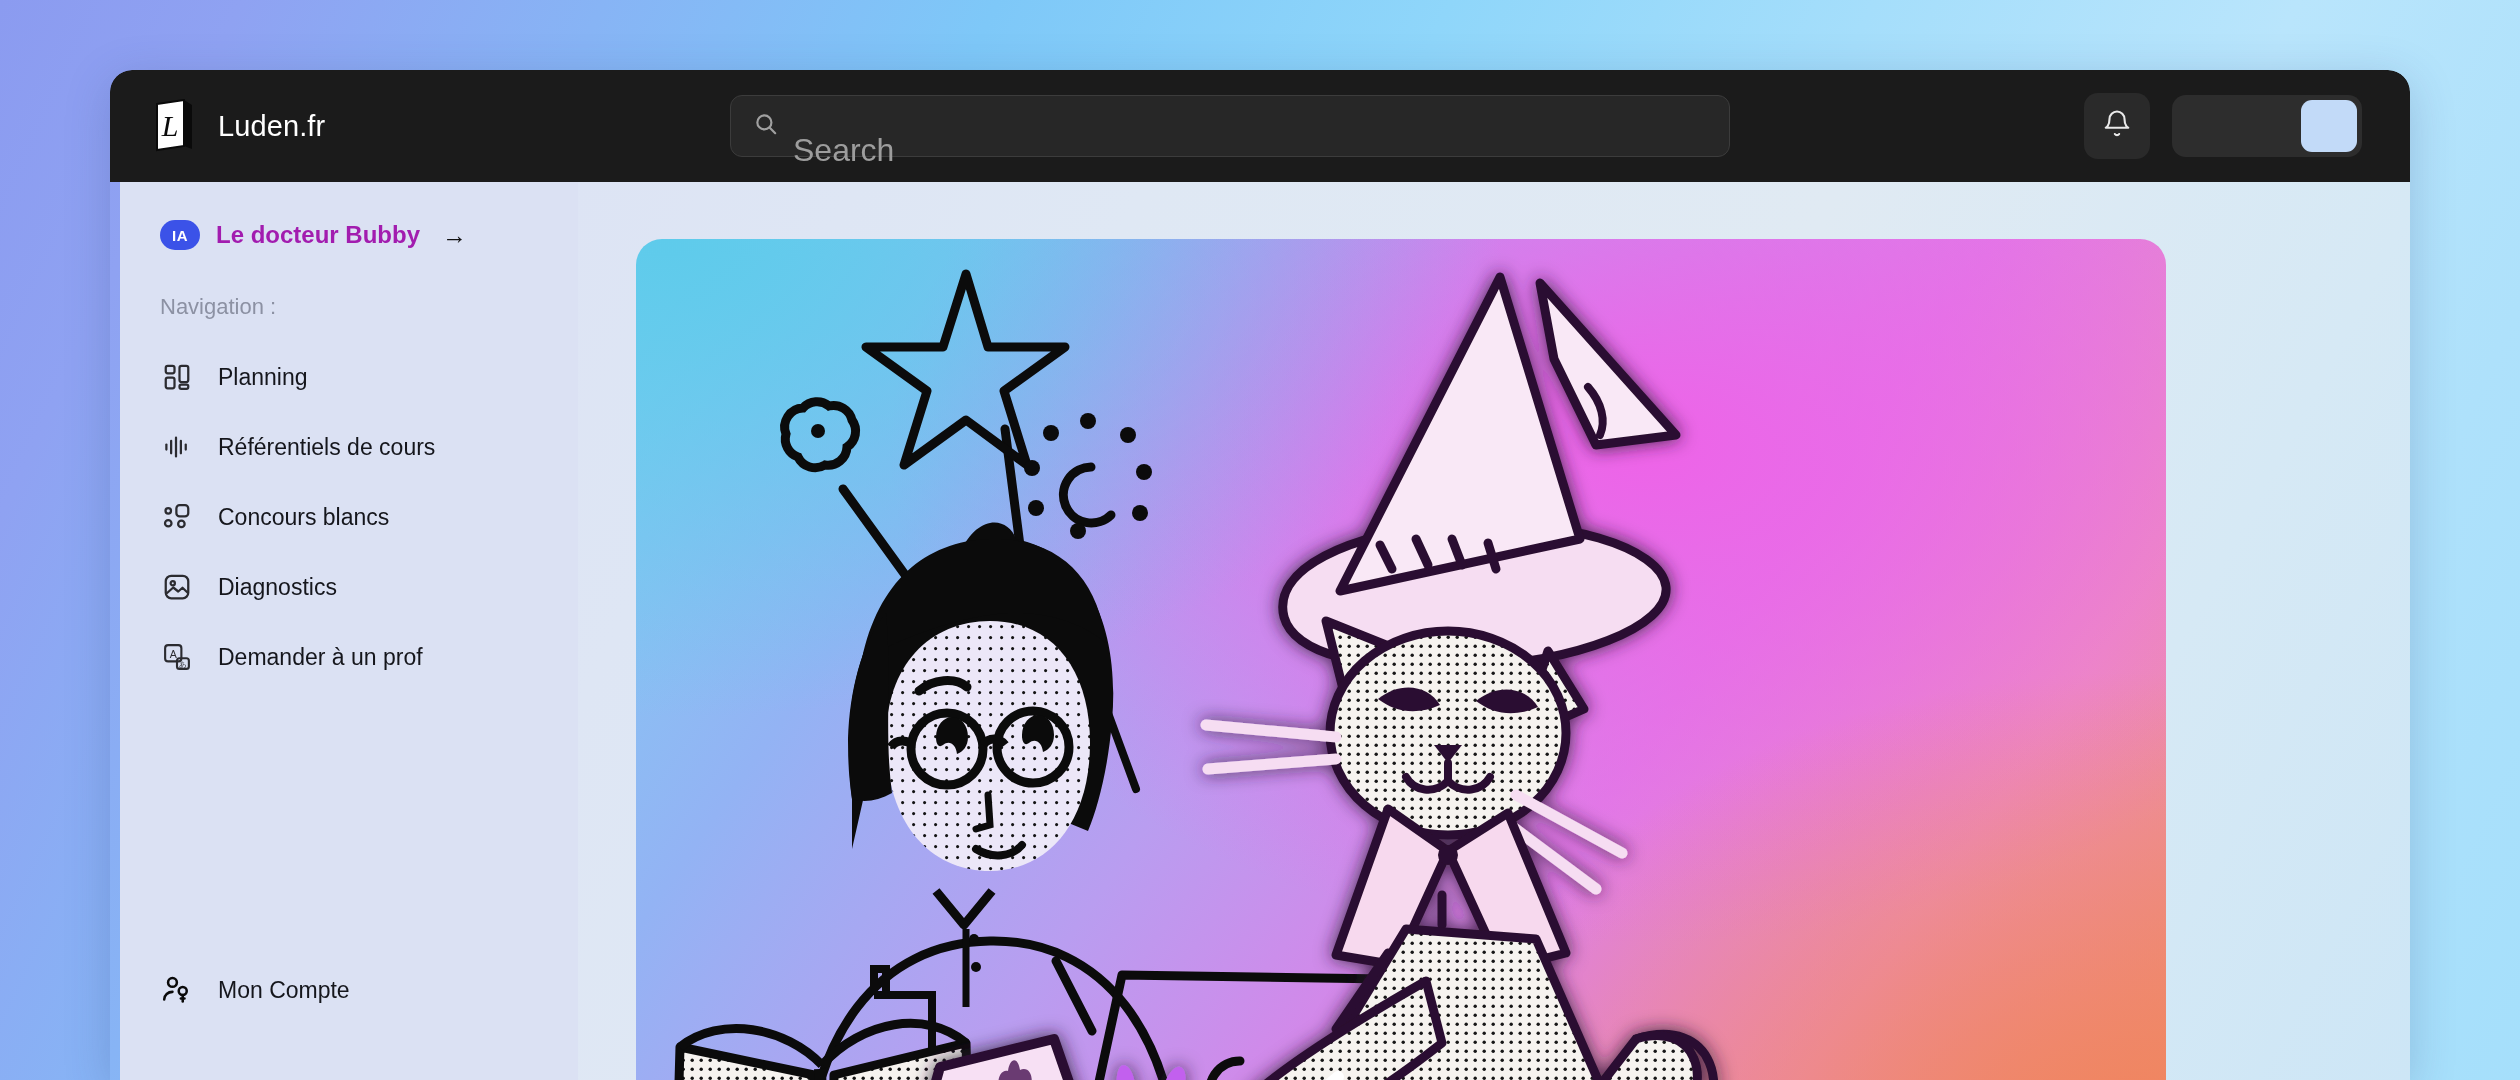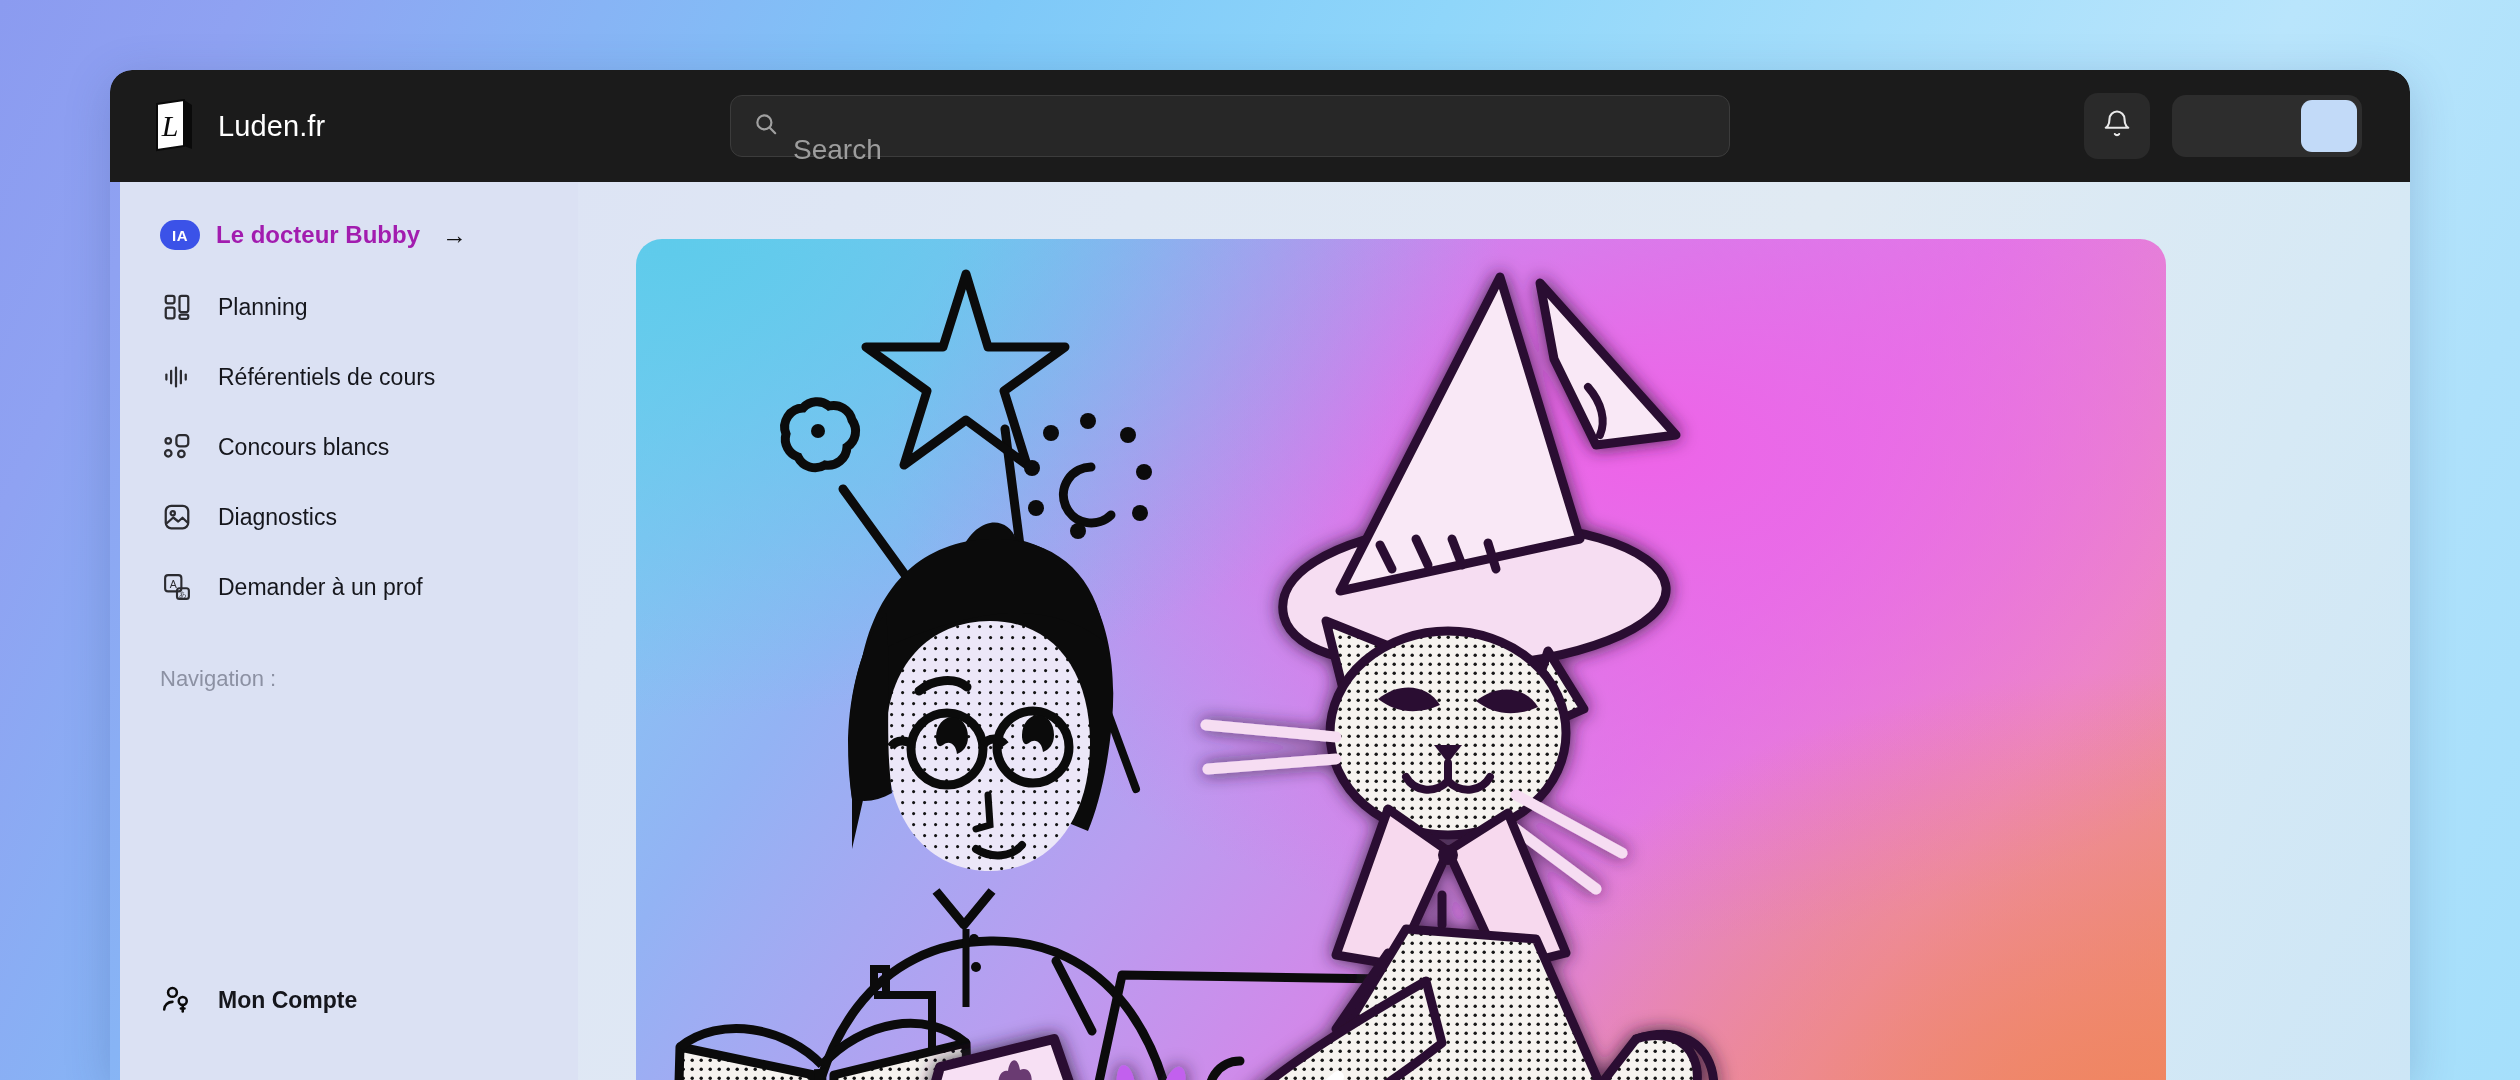--- a/index.html
+++ b/index.html
@@ -45,21 +45,21 @@
   #searchbar {
     width:1000px; height:62px;
     background:#272727;
     border:1px solid #3c3c3c;
     border-radius:12px;
     display:flex; align-items:center; gap:14px;
     padding:0 22px;
   }
   #search-input {
     background:transparent; border:none; outline:none;
-    color:#cfcfcf; font-size:28px; width:100%;
+    color:#cfcfcf; font-size:32px; width:100%;
     font-family:"Liberation Sans", sans-serif;
     margin-top:48px;
   }
   #search-input::placeholder { color:#9d9d9d; }
 
   #topbar-right {
     margin-left:auto; display:flex; align-items:center;
     gap:22px; padding-right:48px;
   }
   #bell-button {
@@ -109,21 +109,21 @@
 
   #nav-list { margin-top:22px; }
   .nav-item {
     display:flex; align-items:center; gap:24px;
     height:70px; padding-left:40px; cursor:pointer;
   }
   .nav-icon { width:34px; height:34px; flex:0 0 34px;
     display:flex; align-items:center; justify-content:center; }
   .nav-text { font-size:23px; color:#15161c; }
 
-  #nav-bottom { margin-top:auto; padding-bottom:34px;font-weight:bold; }
+  #nav-bottom { margin-top:auto; padding-bottom:44px; }
   #nav-bottom .nav-item { height:92px; }
 
   
   #content {
     position:absolute; left:458px; top:112px;
     width:1842px; height:898px;
     background:linear-gradient(118deg,#dde4f4 0%, #dfe8f4 25%, #e0eaf3 55%, #d6e9f5 80%, #cde6f6 100%);
     z-index:4;
   }
   #hero-card {
@@ -187,20 +187,22 @@
   </div>
 
   <nav id="sidebar">
 
     <div id="agent-row">
       <span id="agent-badge">IA</span>
       <span id="agent-name">Le docteur Bubby</span>
       <span id="agent-arrow">→</span>
     </div>
 
+    <div id="nav-label">Navigation :</div>
+
     <div id="nav-list">
 
       <div class="nav-item">
         <span class="nav-icon">
           <svg width="30" height="30" viewBox="0 0 24 24" fill="none" stroke="#2b2b30" stroke-width="1.8">
             <rect x="3" y="3" width="7" height="6" rx="1.6"></rect>
             <rect x="14" y="3" width="7" height="13" rx="1.6"></rect>
             <rect x="3" y="12.5" width="7" height="8.5" rx="1.6"></rect>
             <rect x="14" y="18" width="7" height="3.4" rx="1.4"></rect>
           </svg>
@@ -249,22 +251,20 @@
           <svg width="30" height="30" viewBox="0 0 24 24" fill="none" stroke="#2b2b30" stroke-width="1.7">
             <rect x="2.5" y="2.5" width="13" height="13" rx="2.4"></rect>
             <text x="9" y="12.4" font-size="8.5" fill="#2b2b30" stroke="none" font-family="Liberation Sans, sans-serif" text-anchor="middle">A</text>
             <rect x="12" y="13" width="9.5" height="8.5" rx="2"></rect>
             <text x="16.7" y="20" font-size="6" fill="#2b2b30" stroke="none" font-family="Liberation Sans, sans-serif" text-anchor="middle">あ</text>
           </svg>
         </span>
         <span class="nav-text">Demander à un prof</span>
       </div>
     </div>
-
-    <div id="nav-label">Navigation :</div>
 
     <div id="nav-bottom">
       <div class="nav-item">
         <span class="nav-icon">
           <svg width="32" height="32" viewBox="0 0 24 24" fill="none" stroke="#0a0a0a" stroke-width="1.9" stroke-linecap="round">
             <circle cx="8.6" cy="6.3" r="3.3"></circle>
             <path d="M2.4 19.2c0-3.6 2.9-5.8 6.2-5.8"></path>
             <circle cx="16.3" cy="12.8" r="3"></circle>
             <path d="M16.3 15.8 L16.3 20.6"></path>
             <path d="M14.9 18.4 L17.6 18.4"></path>

